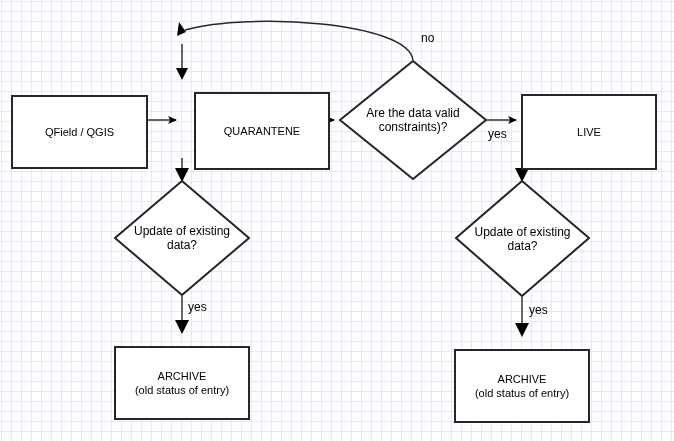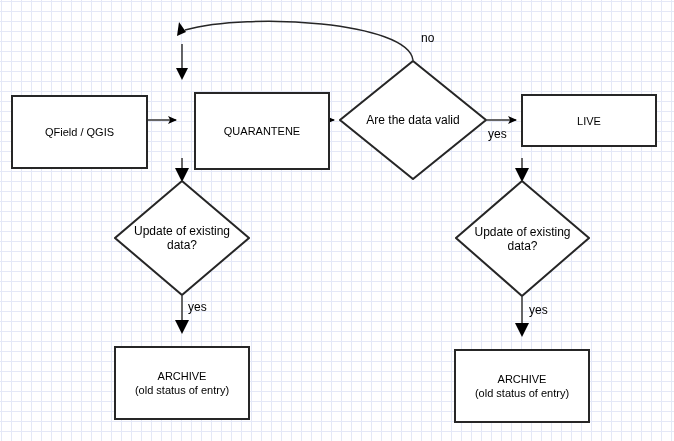--- a/index.html
+++ b/index.html
@@ -140,24 +140,25 @@
   <div class="node box" style="left:194px; top:80px; width:136px; height:78px;">
     <span>QUARANTENE</span>
   </div>
 
   <div class="diamond-wrap" style="left:339px; top:60px; width:148px; height:120px;">
     <svg class="diamond-shape" viewBox="0 0 148 120" preserveAspectRatio="none">
       <polygon points="74,1 147,60 74,119 1,60" fill="#ffffff" stroke="#262626" stroke-width="2"></polygon>
     </svg>
     <div class="diamond-label">
       <div>Are the data valid</div>
+      <div>constraints)?</div>
     </div>
   </div>
 
-  <div class="node box" style="left:521px; top:82px; width:136px; height:53px;">
+  <div class="node box" style="left:521px; top:82px; width:136px; height:76px;">
     <span>LIVE</span>
   </div>
 
   <div class="diamond-wrap" style="left:114px; top:180px; width:136px; height:116px;">
     <svg class="diamond-shape" viewBox="0 0 136 116" preserveAspectRatio="none">
       <polygon points="68,1 135,58 68,115 1,58" fill="#ffffff" stroke="#262626" stroke-width="2"></polygon>
     </svg>
     <div class="diamond-label">
       <div>Update of existing</div>
       <div>data?</div>

